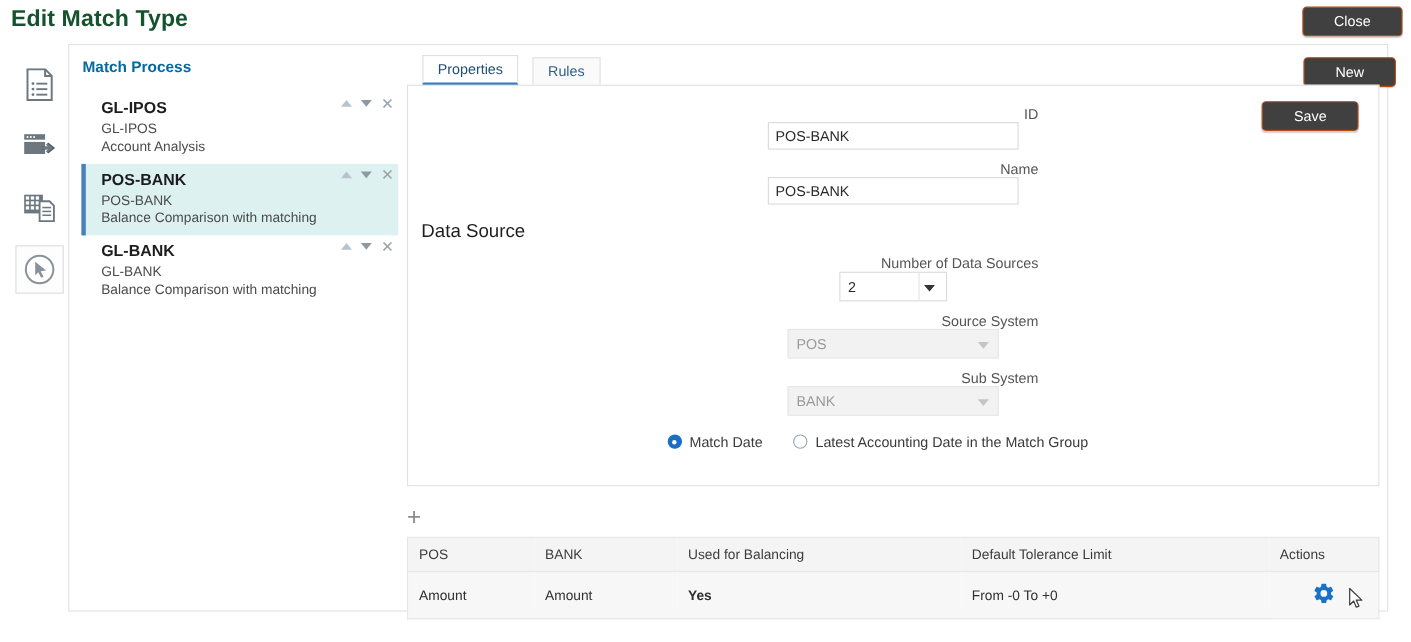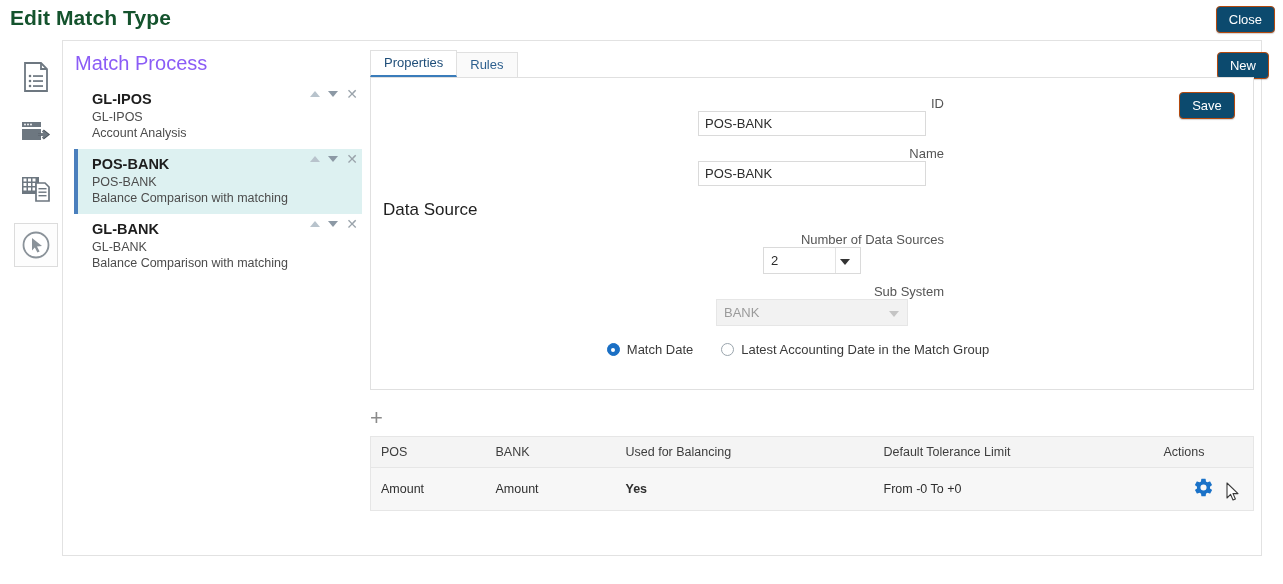--- a/index.html
+++ b/index.html
@@ -15,27 +15,27 @@
 
   
   .page-title {
     position: absolute; left: 10px; top: 6px;
     font-size: 21px; font-weight: bold; color: #14532d;
     letter-spacing: 0.1px;
   }
 
   
   .btn-orange {
-    background: #0c4a6e;
+    background: #404040;
     border: 1px solid #b4490e;
     border-radius: 4px;
     color: #ffffff;
     font-size: 13px;
     font-family: "Liberation Sans", sans-serif;
-    padding: 5px 12px;
+    padding: 5px 28px;
     cursor: pointer;
     box-shadow: 0 1px 1px rgba(0,0,0,0.18);
     line-height: 15px;
   }
   .close-btn { position: absolute; right: 8px; top: 6px; min-width: 58px; }
   .new-btn   { position: absolute; right: 14px; top: 52px; min-width: 50px; }
   .save-btn  { position: absolute; right: 18px; top: 14px; min-width: 56px; }
 
   
   .outer-panel {
@@ -59,21 +59,21 @@
   }
   .rail-icon.boxed {
     border: 1px solid #dcdcdc;
     background: #fdfdfd;
     margin-top: 8px;
   }
 
   
   .mp-title {
     position: absolute; left: 75px; top: 52px;
-    font-size: 20px; font-weight: normal; color: #8b5cf6;
+    font-size: 14px; font-weight: bold; color: #0369a1;
   }
   .mp-list {
     position: absolute; left: 74px; top: 84px;
     width: 288px;
   }
   .mp-item {
     position: relative;
     padding: 6px 0 8px 14px;
     cursor: pointer;
     border-left: 4px solid transparent;
@@ -111,20 +111,21 @@
   .tabs { position: relative; height: 25px; display: flex; align-items: flex-end; }
   .tab {
     font-size: 13px; color: #2c5f8e;
     padding: 4px 13px 5px 13px;
     cursor: pointer;
     background: #fafafa;
     border: 1px solid #e0e0e0;
     border-bottom: none;
     margin-right: -1px;
     line-height: 15px;
+    margin-left: 14px;
   }
   .tab.active {
     background: #ffffff;
     border-bottom: 2px solid #3a7cba;
     color: #1f4e79;
     position: relative; z-index: 2;
   }
 
   
   .card {
@@ -370,20 +371,27 @@
       <div class="section-title">Data Source</div>
 
       <div class="frow">
         <div class="flabel">Number of Data Sources</div>
         <div class="sel small">
           <span>2</span>
           <span class="caret"></span>
         </div>
       </div>
 
+      <div class="frow">
+        <div class="flabel">Source System</div>
+        <div class="sel big disabled">
+          <span>POS</span>
+          <span class="caret"></span>
+        </div>
+      </div>
 
       <div class="frow">
         <div class="flabel">Sub System</div>
         <div class="sel big disabled">
           <span>BANK</span>
           <span class="caret"></span>
         </div>
       </div>
 
       <div class="frow" style="margin-top:16px;">

